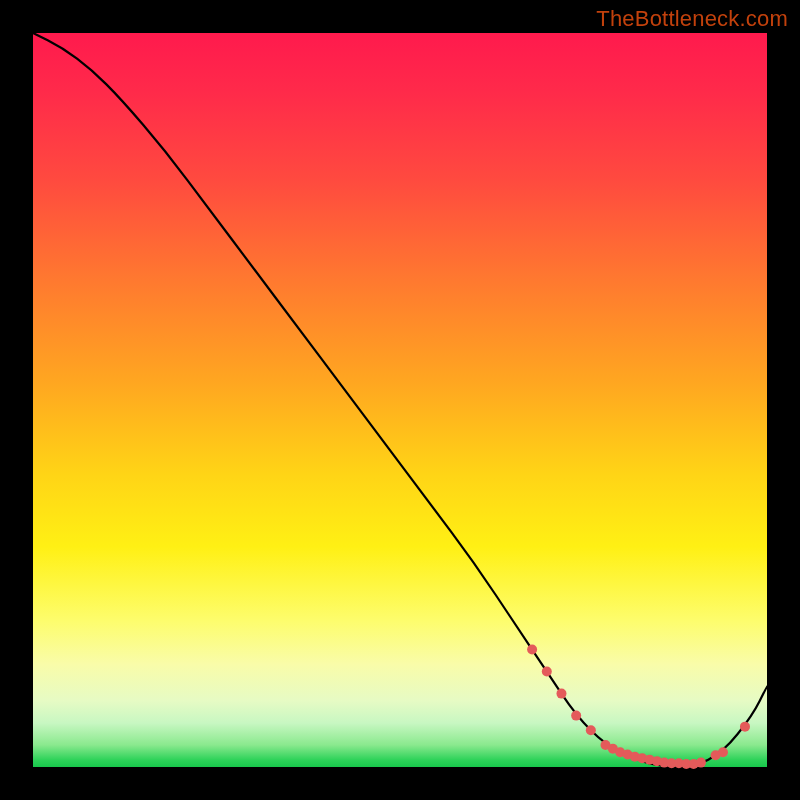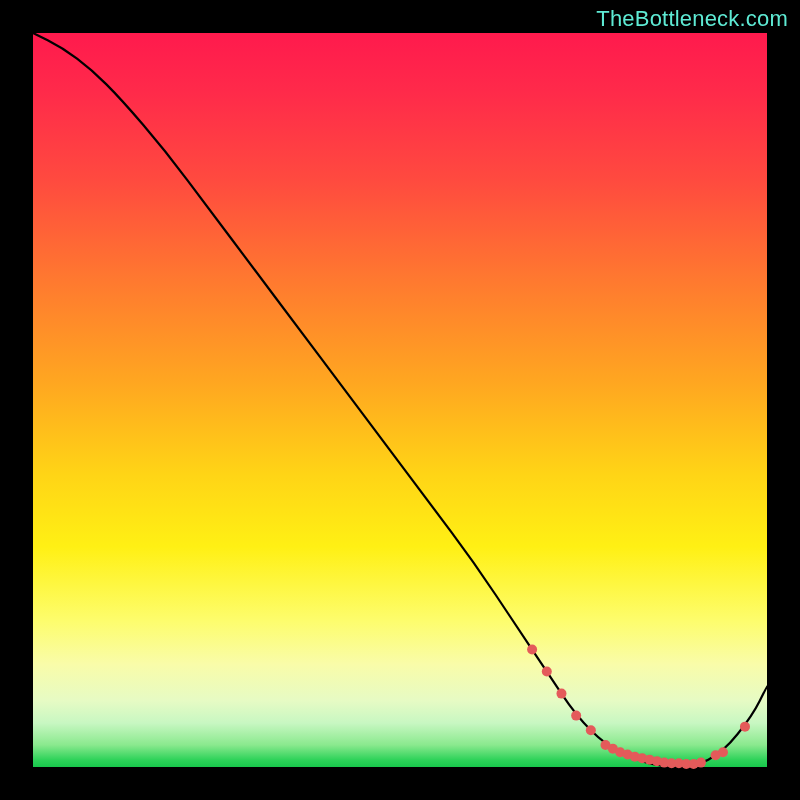--- a/index.html
+++ b/index.html
@@ -39,21 +39,21 @@
       #c8f7c2 94%,
       #8ae98e 97%,
       #2fd35a 99%,
       #18c84c 100%
     );
   }
   .attribution {
     position: absolute;
     top: 6px;
     right: 12px;
-    color: #5eead4;
+    color: #c2410c;
     font-size: 22px;
     letter-spacing: 0.2px;
     user-select: none;
   }
   svg.curve {
     position: absolute;
     left: 0;
     top: 0;
     width: 734px;
     height: 734px;

